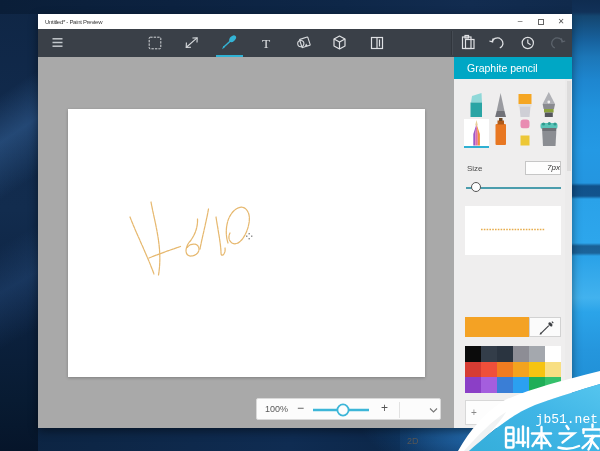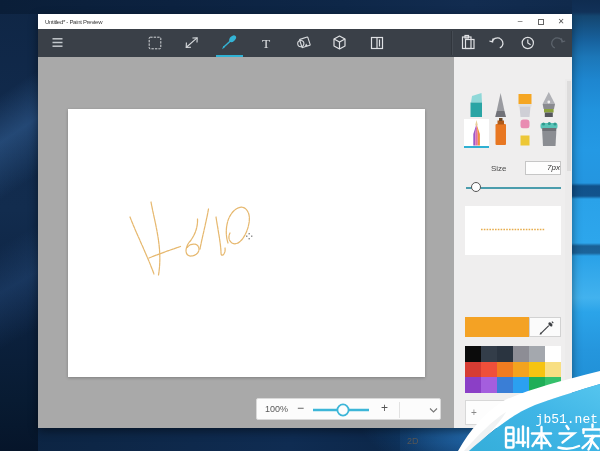--- a/index.html
+++ b/index.html
@@ -44,21 +44,21 @@
   #brushline { left:178px; top:25.5px; width:27px; height:2.5px; background:#30b2d4; }
   
   #canvasarea { left:0; top:43px; width:416px; height:338px; background:#a9a9a9; }
   #paper { left:30px; top:52px; width:357px; height:268px; background:#ffffff; box-shadow:0 1px 3px rgba(0,0,0,.25); }
   
   #zoombar { left:218px; top:341px; width:185px; height:22px; background:#fcfcfc; border:1px solid #d9d9d9; border-radius:2px; }
   
   #panel { left:416px; top:43px; width:118px; height:371px; background:#efeeee; }
   #phead { left:0px; top:0; width:118px; height:22px; background:#00a7c5; }
   #phead span { position:absolute; left:13px; top:5px; color:#fff; font-size:10.5px; }
-  #sizelbl { left:13px; top:107px; font-size:8px; color:#4a4a4a;margin-left:24px; }
+  #sizelbl { left:13px; top:107px; font-size:8px; color:#4a4a4a; }
   #sizebox { left:71px; top:104px; width:36px; height:14px; background:#fdfdfd; border:1px solid #c6c6c6; font-size:8px; color:#333; text-align:right; line-height:12.5px; font-style:italic; }
   #ptrack { left:12px; top:129.5px; width:95px; height:2px; background:#4b9dad; }
   #pthumb { left:16.5px; top:124.5px; width:10px; height:10px; border-radius:50%; background:#fdfdfd; border:1.6px solid #555; }
   #preview { left:11px; top:149px; width:96px; height:49px; background:#fff; }
   #swatch { left:11px; top:260px; width:64px; height:20px; background:#f4a224; }
   #eyebox { left:75px; top:260px; width:32px; height:20px; background:#fbfbfb; border:1px solid #d2d2d2; }
   #grid { left:11px; top:289px; width:96px; height:47px; }
   .cell { position:absolute; width:16px; height:15.7px; }
   #addbox { left:11px; top:343px; width:96px; height:25px; background:#fdfdfd; border:1px solid #d8d8d8; }
   #scrollst { left:111px; top:22px; width:7px; height:349px; background:#ecebeb; }
@@ -179,20 +179,23 @@
         <span class="abs" style="left:124px; top:2px; font-size:12px; color:#555;">+</span>
         <div class="abs" style="left:142px; top:3px; width:1px; height:16px; background:#e2e2e2;"></div>
         <span class="abs" style="left:150px; top:5px; font-size:9px; color:#555;margin-top:32px;">2D</span>
         <svg class="abs" style="left:172px; top:8px;" width="9" height="7">
             <polyline points="1,1.5 4.5,5 8,1.5" fill="none" stroke="#777" stroke-width="1.1"></polyline>
           </svg>
       </div>
     </div>
 
     <div class="abs" id="panel">
+      <div class="abs" id="phead">
+          <span>Graphite pencil</span>
+        </div>
 
       <svg class="abs" style="left:0; top:22px;" width="118" height="140" viewBox="0 0 118 140">
 
         <g>
           <polygon points="17,23.5 18,17 27.5,14 28,23.5" fill="#8fd8d8"></polygon>
           <rect x="16.5" y="23.5" width="11.5" height="14.5" fill="#2aa5a5"></rect>
         </g>
 
         <g>
           <polygon points="46.6,14 50.5,32 42.7,32 r" fill="#9a9ba0"></polygon>

